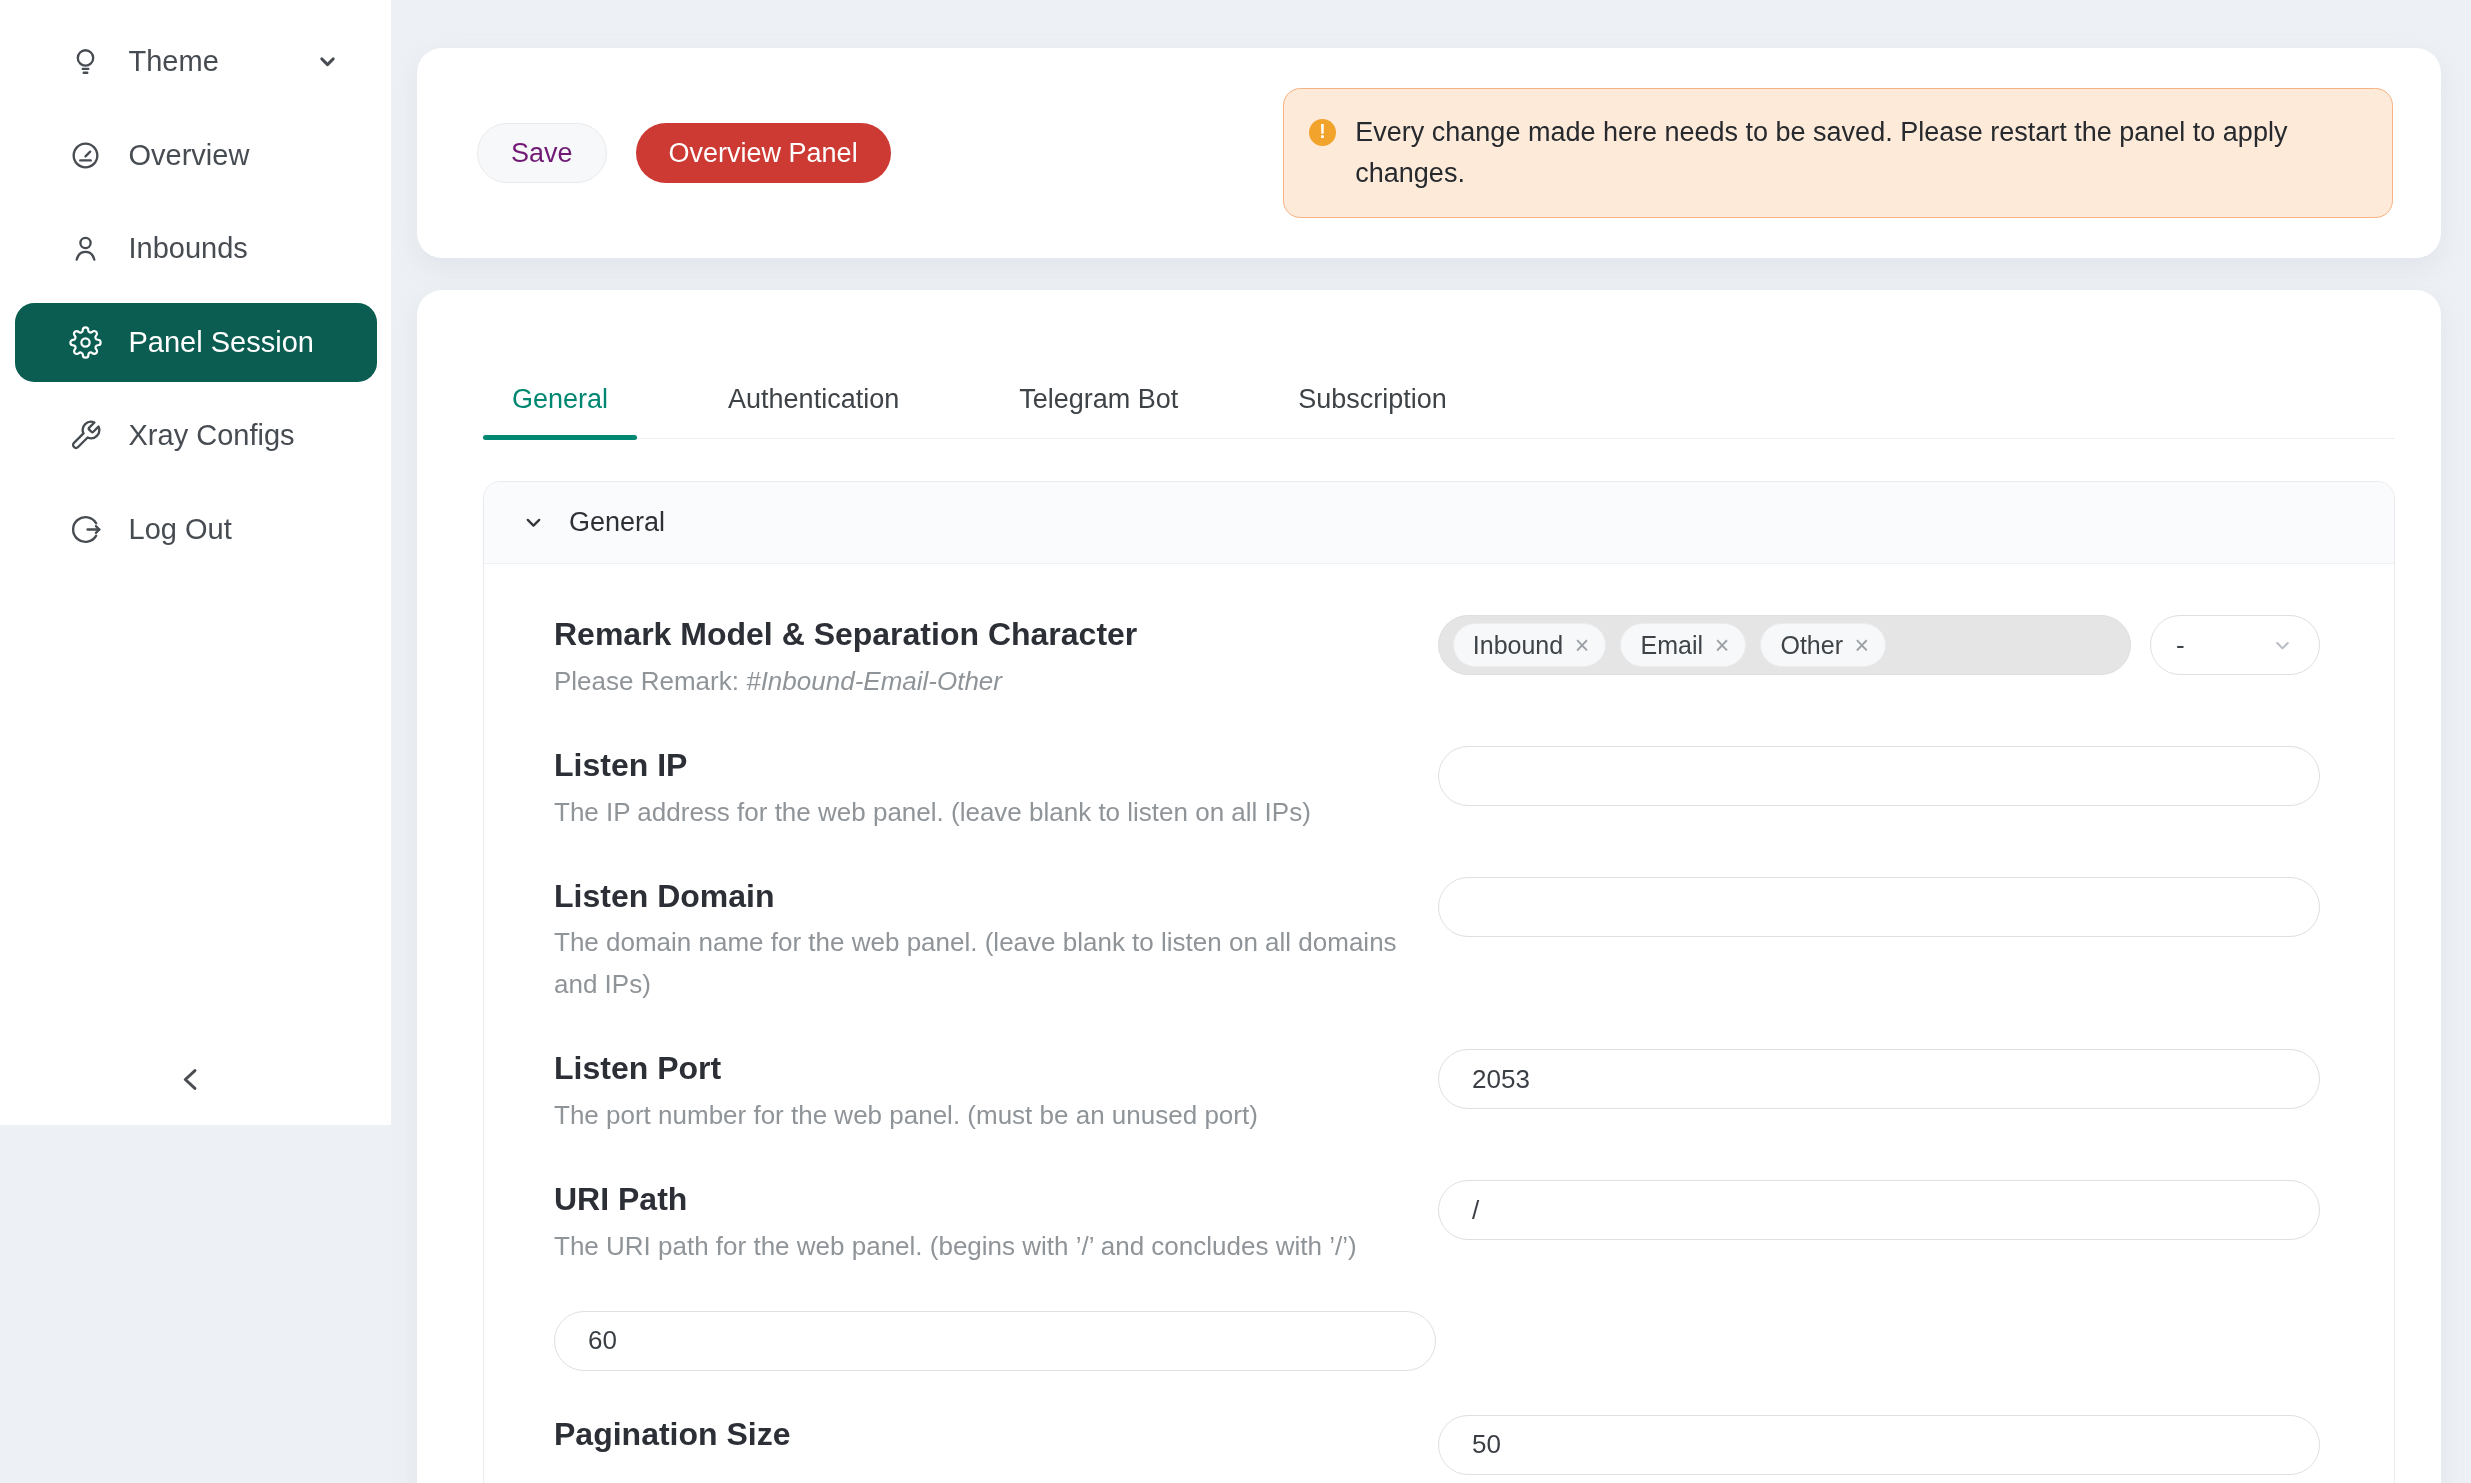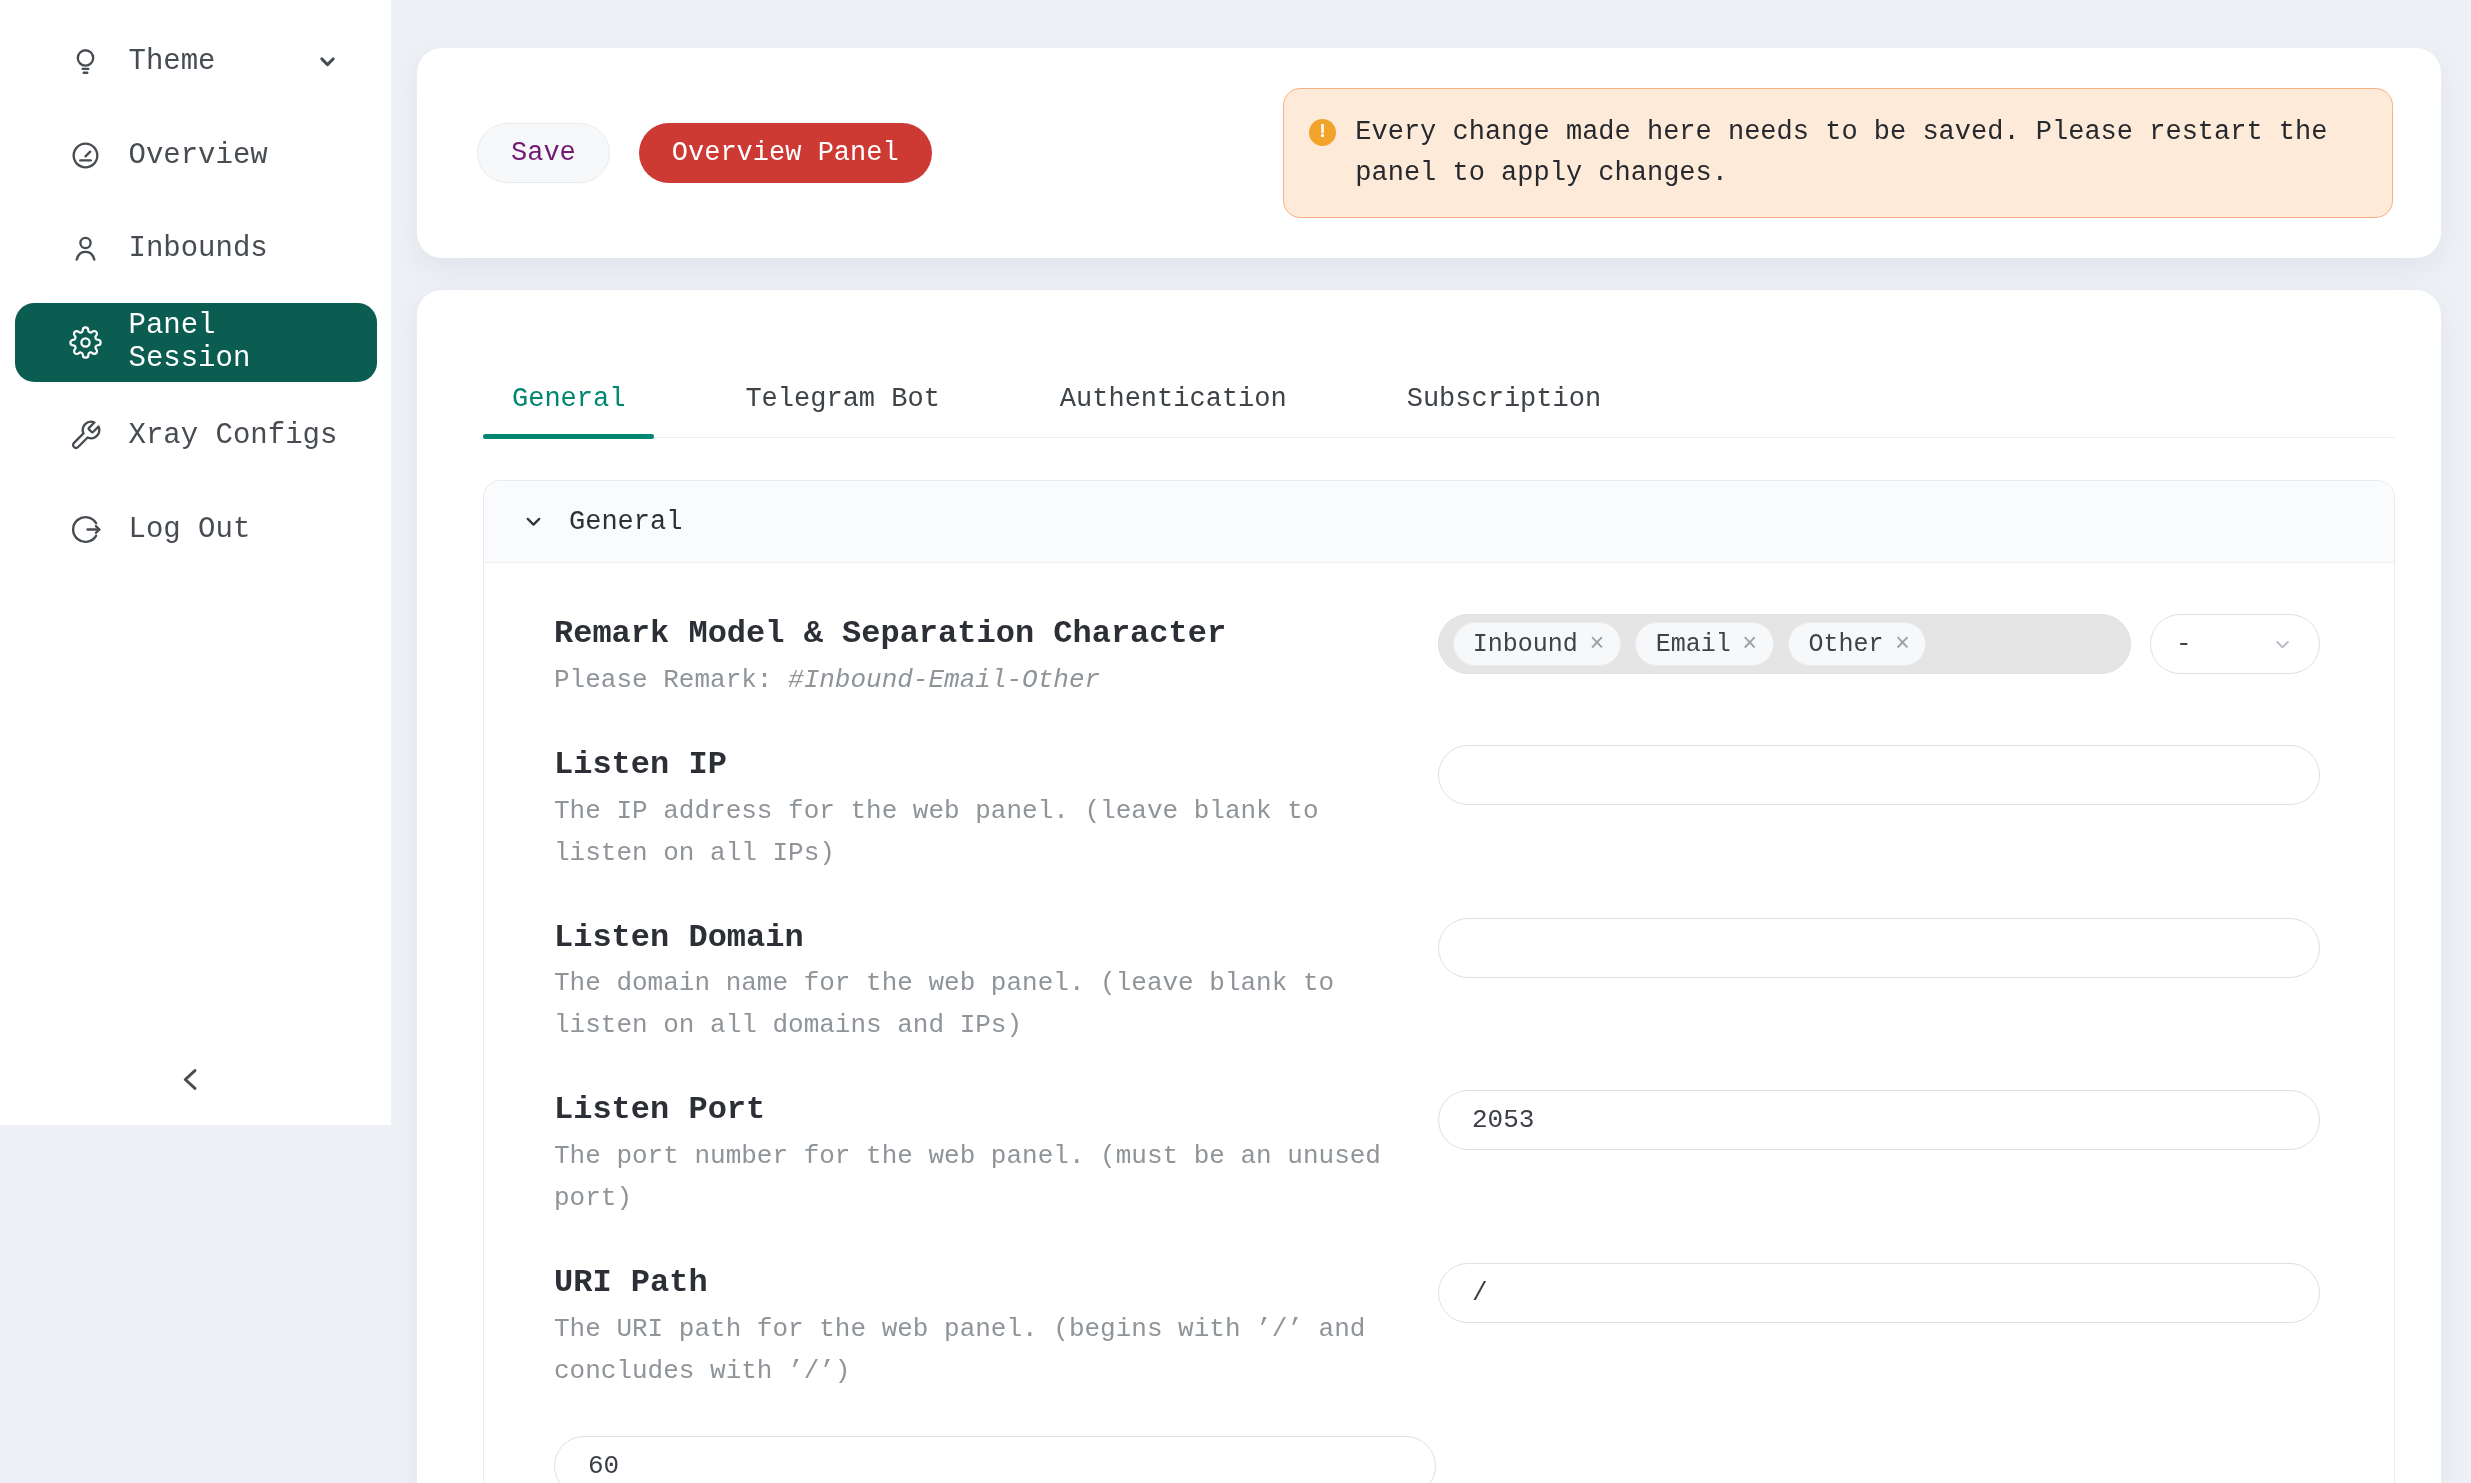--- a/index.html
+++ b/index.html
@@ -2,21 +2,21 @@
 <html style="--page-bg: #edf0f4; --accent: #008771; --sidebar-active-bg: #0b5d51; --danger: #cd3a33; --alert-bg: #fdead9; --alert-border: #f8b183; --warning-icon: #f2a32b;"><head>
 <meta charset="utf-8">
 <style>
   html,body{margin:0;padding:0;}
   body{
     width:2472px;height:1483px;overflow:hidden;
     background:var(--page-bg,#edf0f4);
     font-family:"Liberation Sans",sans-serif;
     -webkit-font-smoothing:antialiased;
   }
-  .app{display:flex;width:2472px;height:1125px;font-family:Liberation Mono, monospace;}
+  .app{display:flex;width:2472px;height:1125px;}
 
   
   .sidebar{width:391px;flex-shrink:0;background:#ffffff;position:relative;padding-top:22px;box-sizing:border-box;}
   .side-item{
     height:79px;margin:14.5px 14.5px 0;display:flex;align-items:center;gap:27px;
     padding:0 37px 0 54px;border-radius:19.3px;color:#474c52;font-size:29px;cursor:pointer;box-sizing:border-box;
   }
   .side-item:first-child{margin-top:0;}
   .side-item svg{width:33px;height:33px;flex-shrink:0;stroke:currentColor;fill:none;stroke-width:1.7;stroke-linecap:round;stroke-linejoin:round;}
   .side-item.active{background:var(--sidebar-active-bg,#0b5d51);color:#ffffff;}
@@ -173,22 +173,22 @@
       <div class="alert">
         <span class="alert-icon">!</span>
         <span class="alert-text">Every change made here needs to be saved. Please restart the panel to apply changes.</span>
       </div>
     </section>
 
     <section class="card content">
 
       <nav class="tabs">
         <div class="tab active">General</div>
+        <div class="tab">Authentication</div>
         <div class="tab">Telegram Bot</div>
-        <div class="tab">Authentication</div>
         <div class="tab">Subscription</div>
       </nav>
 
       <div class="panel">
         <div class="panel-header">
           <span style="display:flex;">
             <svg viewBox="0 0 24 24">
                 <path d="M6.5 9.5l5.5 5.5 5.5-5.5"></path>
               </svg>
           </span>

